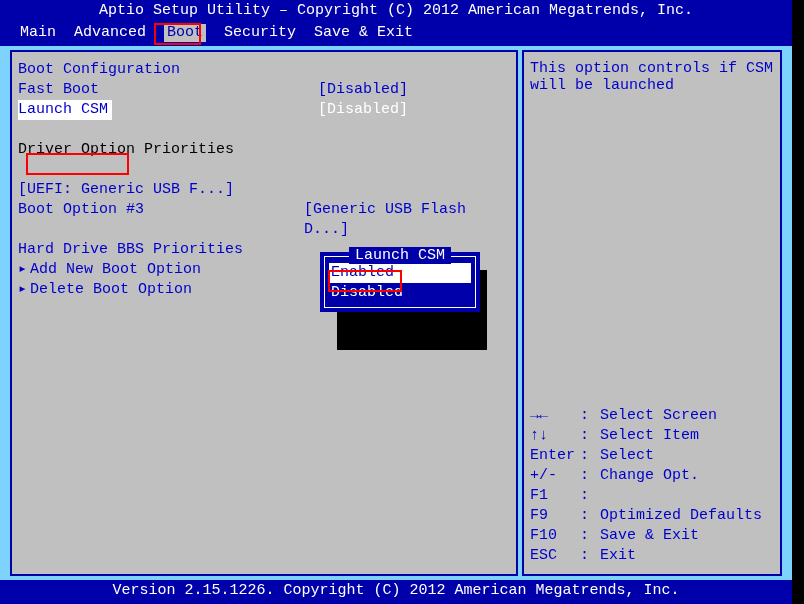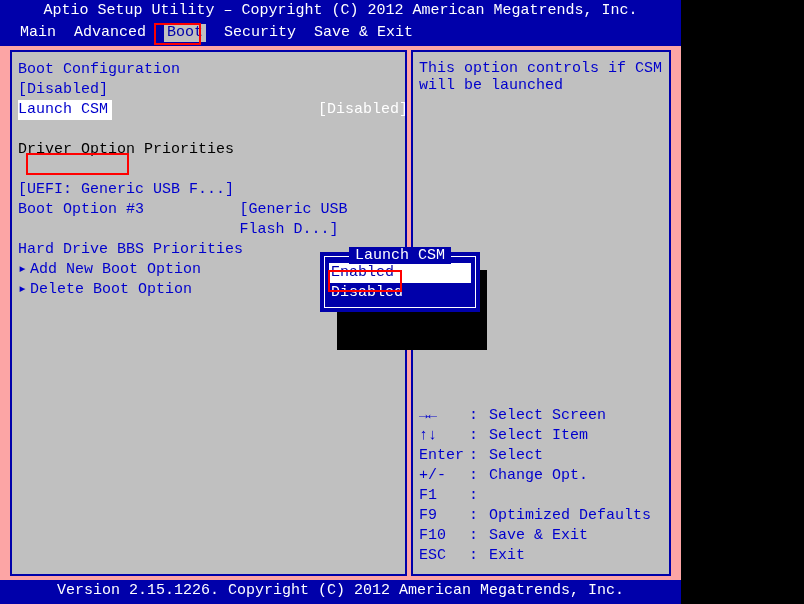--- a/index.html
+++ b/index.html
@@ -6,23 +6,23 @@
     body {
       font-family: 'Courier New', monospace;
       font-size: 15px;
       background: #000;
       width: 804px;
       height: 604px;
       overflow: hidden;
       position: relative;
     }
     .screen {
-      width: 681px;
+      width: 792px;
       height: 604px;
-      background: #fca5a5;
+      background: #7dd3fc;
       position: relative;
     }
     .header-bar {
       background: #0000aa;
       color: #fff;
       padding: 2px 0 2px 0;
       text-align: center;
       height: 22px;
       line-height: 18px;
     }
@@ -200,20 +200,21 @@
   <div class="boot-tab-box"></div>
 
   <div class="content-area">
     <div class="left-pane">
 
       <div class="row">
           <span class="label blue">Boot Configuration</span>
         </div>
 
       <div class="row">
+        <span class="label blue">Fast Boot</span>
         <span class="value">[Disabled]</span>
       </div>
 
       <div class="row selected-row">
         <span class="label" style="width:auto;padding-right:4px">Launch CSM</span>
         <span style="flex:1"></span>
         <span class="white" style="position:absolute;left:306px">[Disabled]</span>
       </div>
 
       <div class="row"></div>

